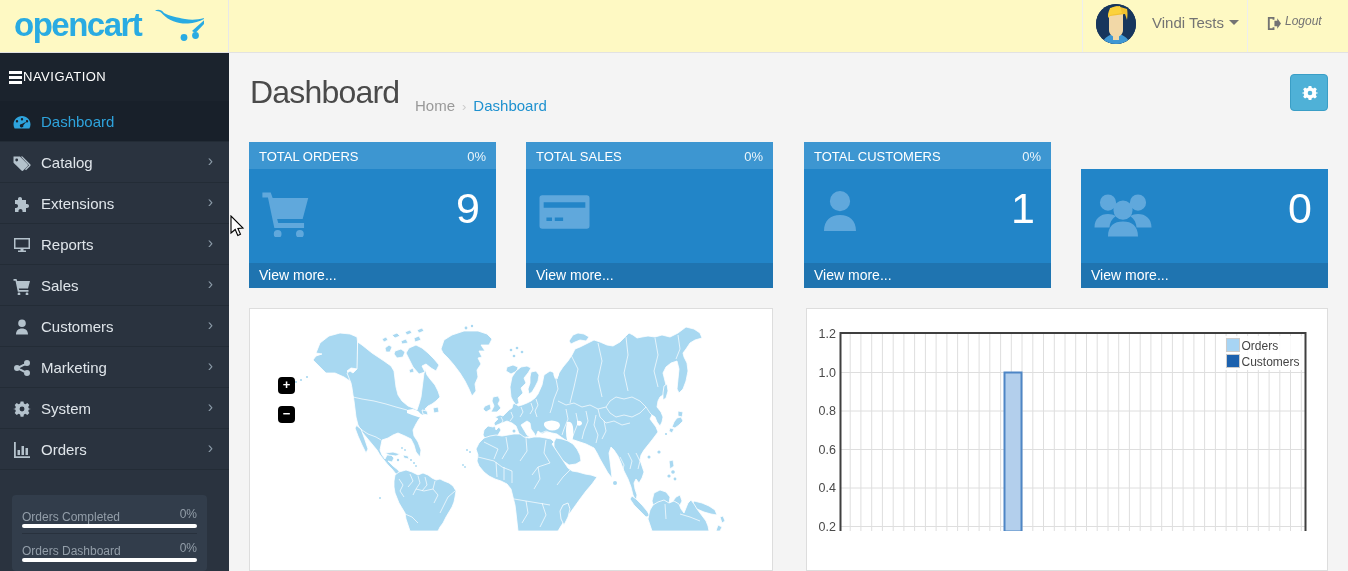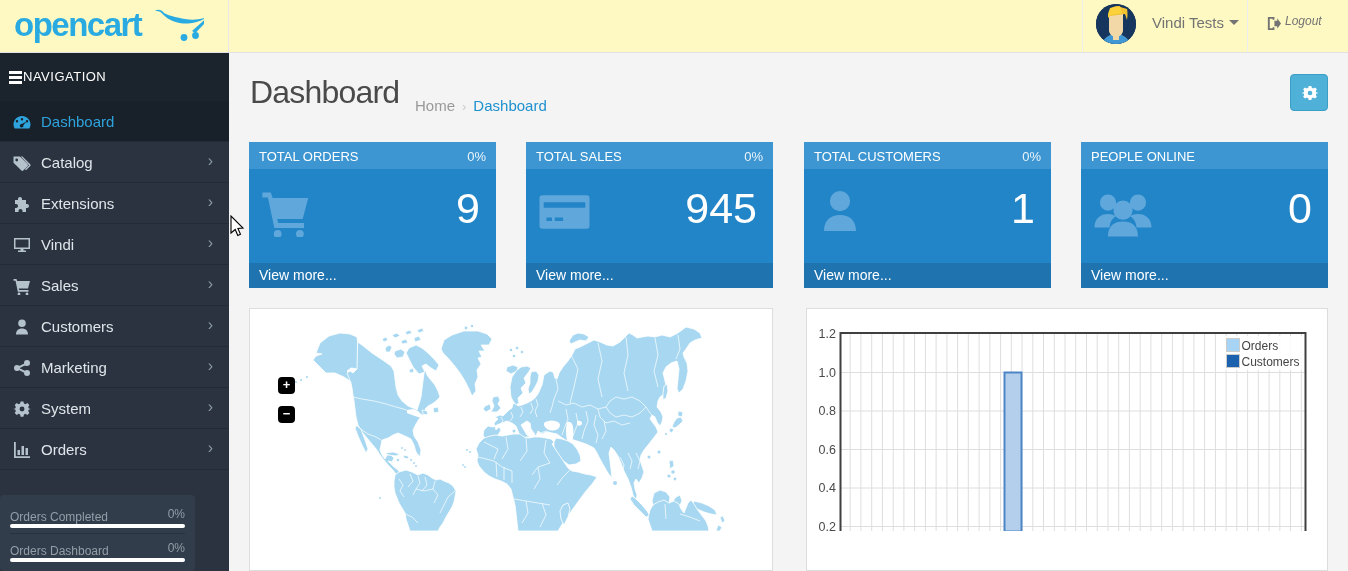--- a/index.html
+++ b/index.html
@@ -22,21 +22,21 @@
 #navhead .bars { position:absolute; left:9px; top:18px; width:13px; height:3px; background:#fff; box-shadow:0 5px 0 #fff, 0 10px 0 #fff; border-radius:0; }
 #navhead .txt { position:absolute; left:23px; top:16px; font-size:13px; letter-spacing:0.5px; color:#fff; }
 .mitem { position:absolute; left:0; width:229px; height:41px; border-bottom:1px solid #232c36; }
 .mitem .lbl { position:absolute; left:41px; top:12px; font-size:15px; color:#dfe5ea; }
 .mitem .chev { position:absolute; right:16px; top:10px; font-size:16px; color:#8998a5; font-family:"Liberation Sans",sans-serif; }
 .mitem .ic { position:absolute; left:13px; top:12px; width:18px; height:18px; }
 #m-dash { top:48px; background:#18202a; }
 #m-dash .lbl { color:#2ea3dc; }
 .ico { fill:#b4c2cc; }
 
-#sstats { position:absolute; left:0; top:442px; width:195px; height:76px; background:#323d4b; border-radius:4px; }
+#sstats { position:absolute; left:12px; top:442px; width:195px; height:76px; background:#323d4b; border-radius:4px; }
 .srow { position:absolute; left:10px; width:175px; }
 .srow .t { font-size:12px; color:#939ea9; }
 .srow .p { position:absolute; right:0; top:0; font-size:12px; color:#939ea9; }
 .sbar { position:absolute; left:10px; width:175px; height:4px; background:#fff; border-radius:2px; }
 
 
 #content { position:absolute; left:229px; top:53px; width:1119px; height:518px; }
 #h1 { position:absolute; left:21px; top:21px; font-size:32px; color:#4a4a4a; font-weight:400; letter-spacing:-0.8px; }
 #crumb { position:absolute; left:186px; top:36px; font-size:15px; color:#999;margin-top:8px; }
 #crumb .sep { color:#ccc; margin:0 7px; font-size:13px; }
@@ -123,21 +123,21 @@
     <svg class="ic" viewBox="0 0 18 18">
         <path class="ico" d="M7,2 C8.2,2 9,2.8 9,4 L9,5 L13,5 L13,9 L14,9 C15.2,9 16,9.8 16,11 C16,12.2 15.2,13 14,13 L13,13 L13,17 L9.5,17 L9.5,16 C9.5,14.8 8.7,14 7.5,14 C6.3,14 5.5,14.8 5.5,16 L5.5,17 L2,17 L2,13 L3,13 C4.2,13 5,12.2 5,11 C5,9.8 4.2,9 3,9 L2,9 L2,5 L5,5 L5,4 C5,2.8 5.8,2 7,2 Z"></path>
       </svg>
     <span class="lbl">Extensions</span>
       <span class="chev">›</span>
     </div>
   <div class="mitem" id="m-design" style="top:171px">
     <svg class="ic" viewBox="0 0 18 18">
         <path class="ico" d="M1,2 L17,2 L17,13 L10.5,13 L10.5,14.5 L13,14.5 L13,16 L5,16 L5,14.5 L7.5,14.5 L7.5,13 L1,13 Z M2.5,3.5 L2.5,11.5 L15.5,11.5 L15.5,3.5 Z"></path>
       </svg>
-    <span class="lbl">Vindi</span>
+    <span class="lbl">Reports</span>
       <span class="chev">›</span>
     </div>
   <div class="mitem" id="m-sales" style="top:212px">
     <svg class="ic" viewBox="0 0 18 18">
         <path class="ico" d="M0.5,2 L3.5,2 L4.2,4 L17,4 L15,11.5 L5.8,11.5 L6.2,13 L15.5,13 L15.5,14.8 L4.8,14.8 L2.5,3.8 L0.5,3.8 Z M6,15.5 A1.4,1.4 0 1 1 6,18.3 A1.4,1.4 0 1 1 6,15.5 Z M14,15.5 A1.4,1.4 0 1 1 14,18.3 A1.4,1.4 0 1 1 14,15.5 Z"></path>
       </svg>
     <span class="lbl">Sales</span>
       <span class="chev">›</span>
     </div>
   <div class="mitem" id="m-cust" style="top:253px">
@@ -207,21 +207,20 @@
   </div>
   <div class="tile" id="tile2">
     <div class="th">
         <span class="t1">TOTAL SALES</span>
         <span class="t2">0%</span>
       </div>
     <div class="tb">
       <svg class="bigic" width="53" height="50" viewBox="0 0 18 18">
           <path fill="#60a8dc" d="M1,3 L17,3 Q18,3 18,4 L18,14 Q18,15 17,15 L1,15 Q0,15 0,14 L0,4 Q0,3 1,3 Z M1.5,5.5 L1.5,7.5 L16.5,7.5 L16.5,5.5 Z M2.5,11 L4.5,11 L4.5,12.2 L2.5,12.2 Z M5.5,11 L8.5,11 L8.5,12.2 L5.5,12.2 Z" fill-rule="evenodd"></path>
         </svg>
-      <span class="num">945</span>
       </div>
     <div class="tf">
         <span>View more...</span>
       </div>
   </div>
   <div class="tile" id="tile3">
     <div class="th">
         <span class="t1">TOTAL CUSTOMERS</span>
         <span class="t2">0%</span>
       </div>
@@ -229,23 +228,20 @@
       <svg class="bigic" width="48" height="48" viewBox="0 0 18 18">
           <path fill="#60a8dc" d="M9,1.5 A3.8,3.8 0 0 1 9,9.1 A3.8,3.8 0 0 1 9,1.5 Z M3,16.5 C3,12.5 5.5,10.5 9,10.5 C12.5,10.5 15,12.5 15,16.5 Z"></path>
         </svg>
       <span class="num">1</span>
       </div>
     <div class="tf">
         <span>View more...</span>
       </div>
   </div>
   <div class="tile" id="tile4">
-    <div class="th">
-        <span class="t1">PEOPLE ONLINE</span>
-      </div>
     <div class="tb">
       <svg class="bigic" width="60" height="54" viewBox="0 0 20 18">
           <path fill="#60a8dc" d="M5,2.5 A2.7,2.7 0 0 1 5,7.9 A2.7,2.7 0 0 1 5,2.5 Z M15,2.5 A2.7,2.7 0 0 1 15,7.9 A2.7,2.7 0 0 1 15,2.5 Z M10,4.5 A3.2,3.2 0 0 1 10,10.9 A3.2,3.2 0 0 1 10,4.5 Z M0.5,13.5 C0.5,10.5 2.5,9 5,9 C6,9 6.9,9.25 7.6,9.7 C6.2,10.7 5.5,12.2 5.5,13.5 Z M14.5,13.5 C14.5,12.2 13.8,10.7 12.4,9.7 C13.1,9.25 14,9 15,9 C17.5,9 19.5,10.5 19.5,13.5 Z M5,16.5 C5,13 7,11.5 10,11.5 C13,11.5 15,13 15,16.5 Z"></path>
         </svg>
       <span class="num">0</span>
       </div>
     <div class="tf">
         <span>View more...</span>
       </div>
   </div>

